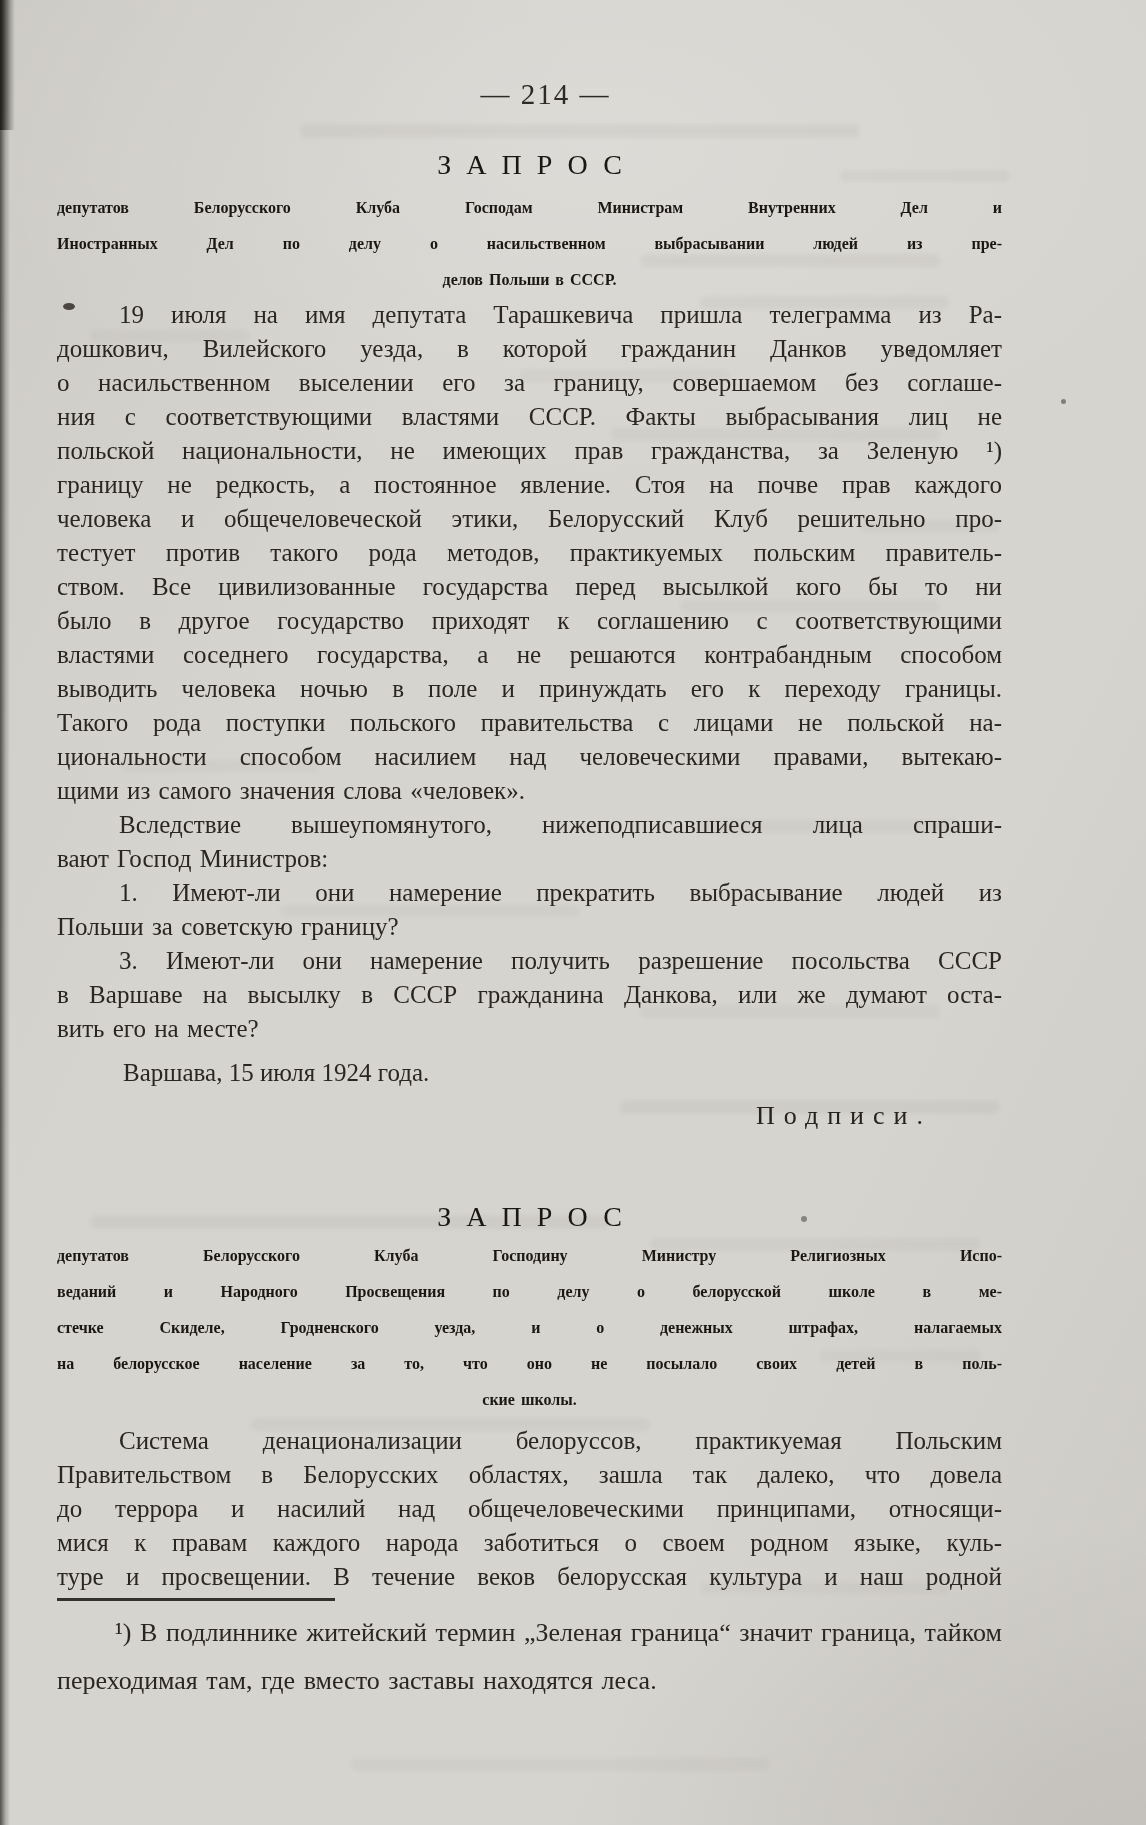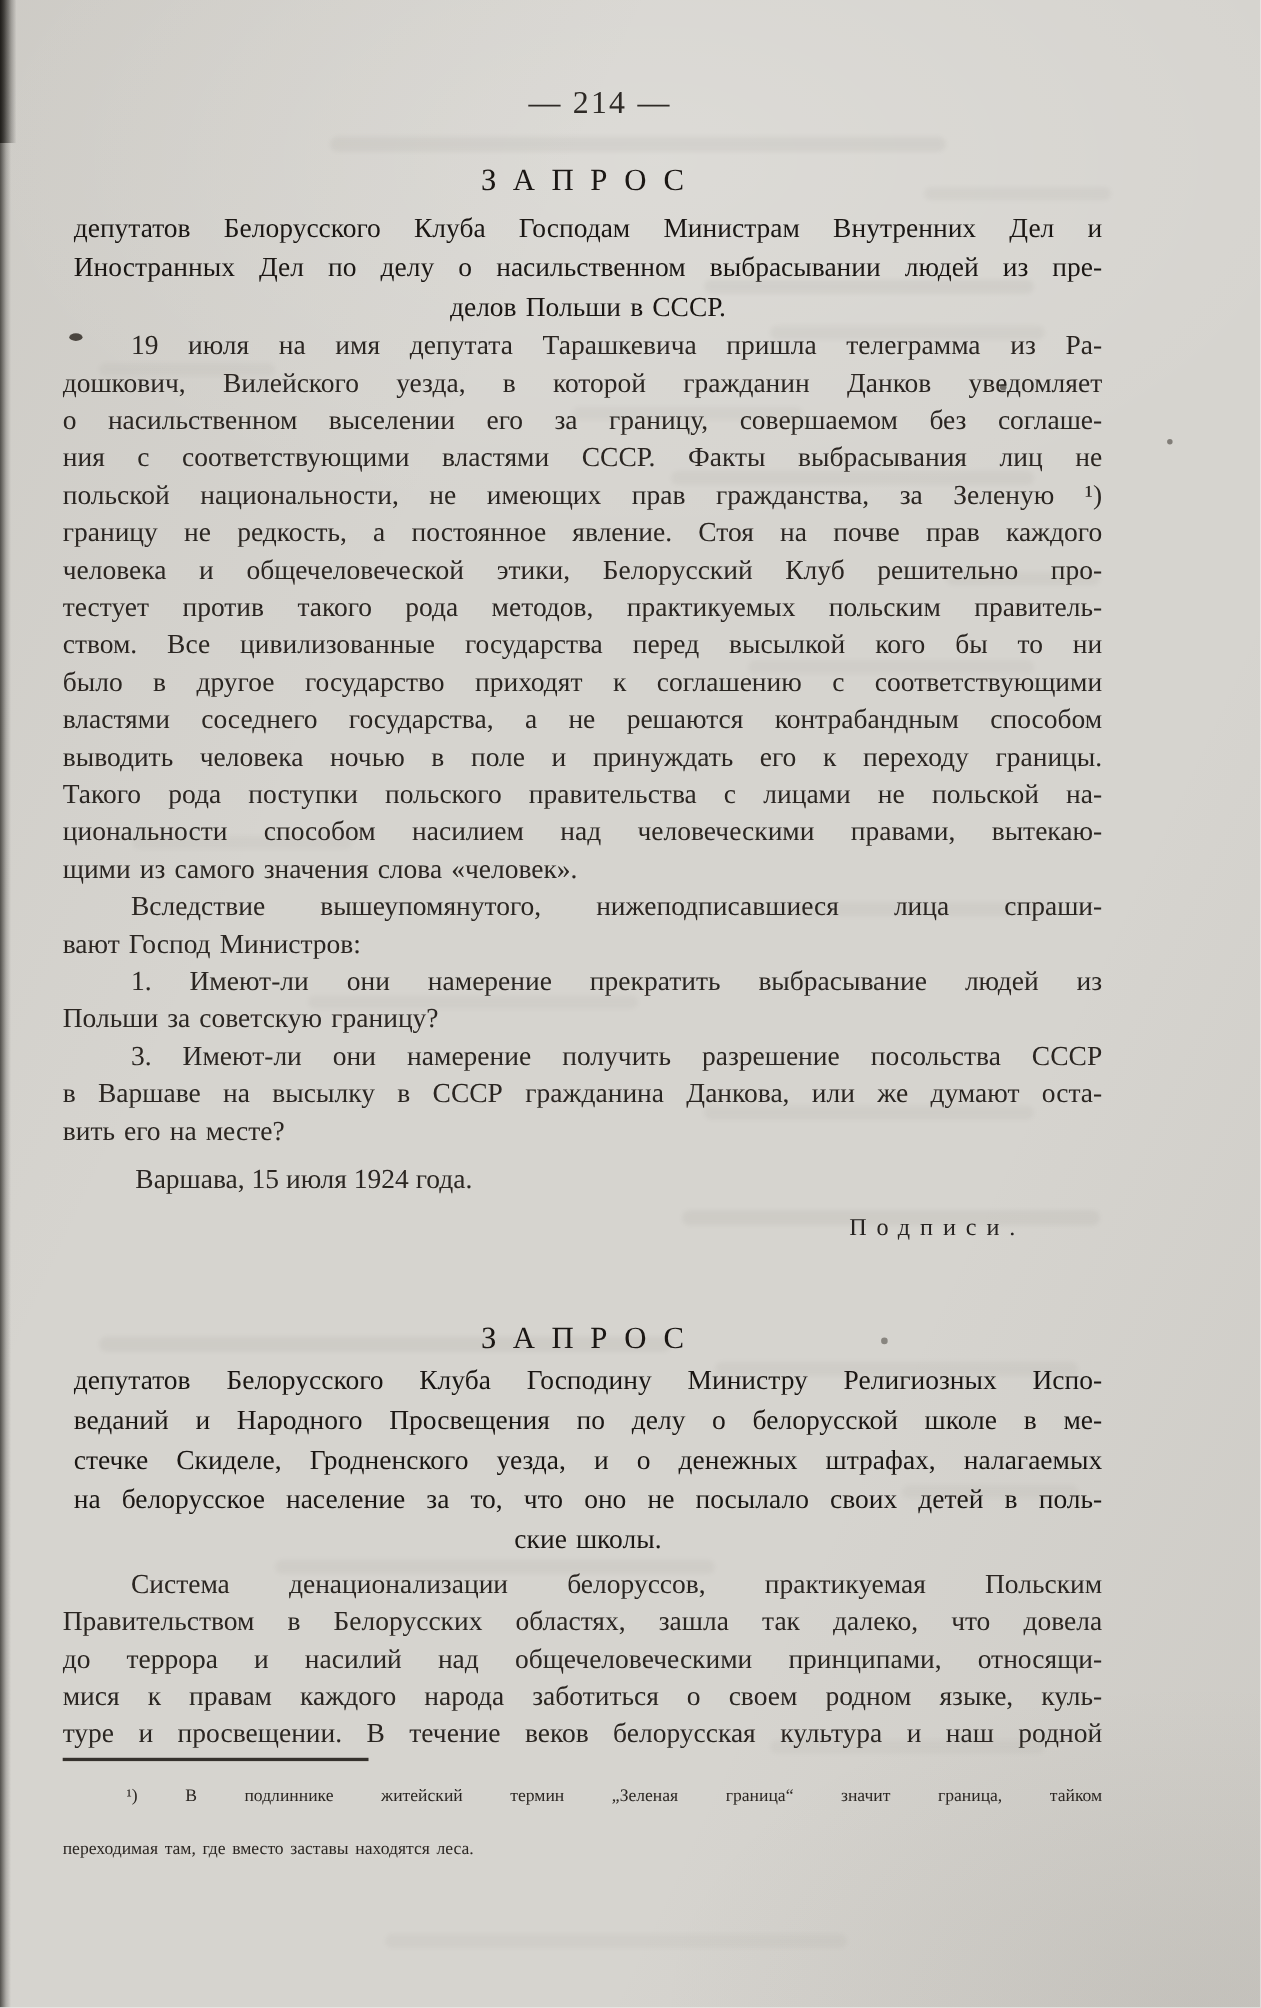--- a/index.html
+++ b/index.html
@@ -31,29 +31,29 @@
   .lline{text-align:left;}
   .cline{text-align:center;text-align-last:center;-moz-text-align-last:center;}
   .findent{text-indent:62px;}
   .block .tline{font-size:25px;line-height:34px;}
   .pagenum{margin-top:76px;font-size:29px;line-height:36px;text-align:center;
     letter-spacing:2px;color:#2e2a26;transform:translateX(16px);}
   .h-zapros{margin-top:34px;font-size:28px;line-height:38px;font-weight:normal;text-align:center;
     letter-spacing:15px;text-indent:15px;color:var(--heading_ink,#1b1714);}
   .h-zapros.second{margin-top:64px;}
   .subhead{margin-top:6px;}
-  .subhead .tline{font-weight:normal;font-size:25px;line-height:36px;height:36px;color:var(--heading_ink,#1b1714);margin-left:10px;}
+  .subhead .tline{font-weight:bold;font-size:16px;line-height:36px;height:36px;color:var(--heading_ink,#1b1714);}
   .subhead.sub2{margin-top:2px;}
   .para3{margin-top:6px;}
   .dateline{margin-top:10px;font-size:25px;line-height:34px;text-indent:66px;}
-  .signature{margin-top:8px;font-size:22px;line-height:36px;text-align:right;
+  .signature{margin-top:8px;font-size:26px;line-height:36px;text-align:right;
     padding-right:70px;letter-spacing:9px;color:#262220;}
   .footnote-rule{margin-top:4px;width:278px;height:0;border-top:3px solid #35312d;}
   .footnote{margin-top:8px;}
-  .footnote .tline{font-size:16px;line-height:32px;height:32px;margin-top:16px;}
+  .footnote .tline{font-size:26px;line-height:32px;height:32px;margin-top:16px;}
   .footnote .findent{text-indent:58px;}
 </style>
 </head>
 <body>
 
 <div class="page" style="--paper: #d6d4cf; --ink: #2b2622; --heading_ink: #1b1714;">
 
   <div class="edge-left"></div>
   <div class="edge-left-top"></div>
 

